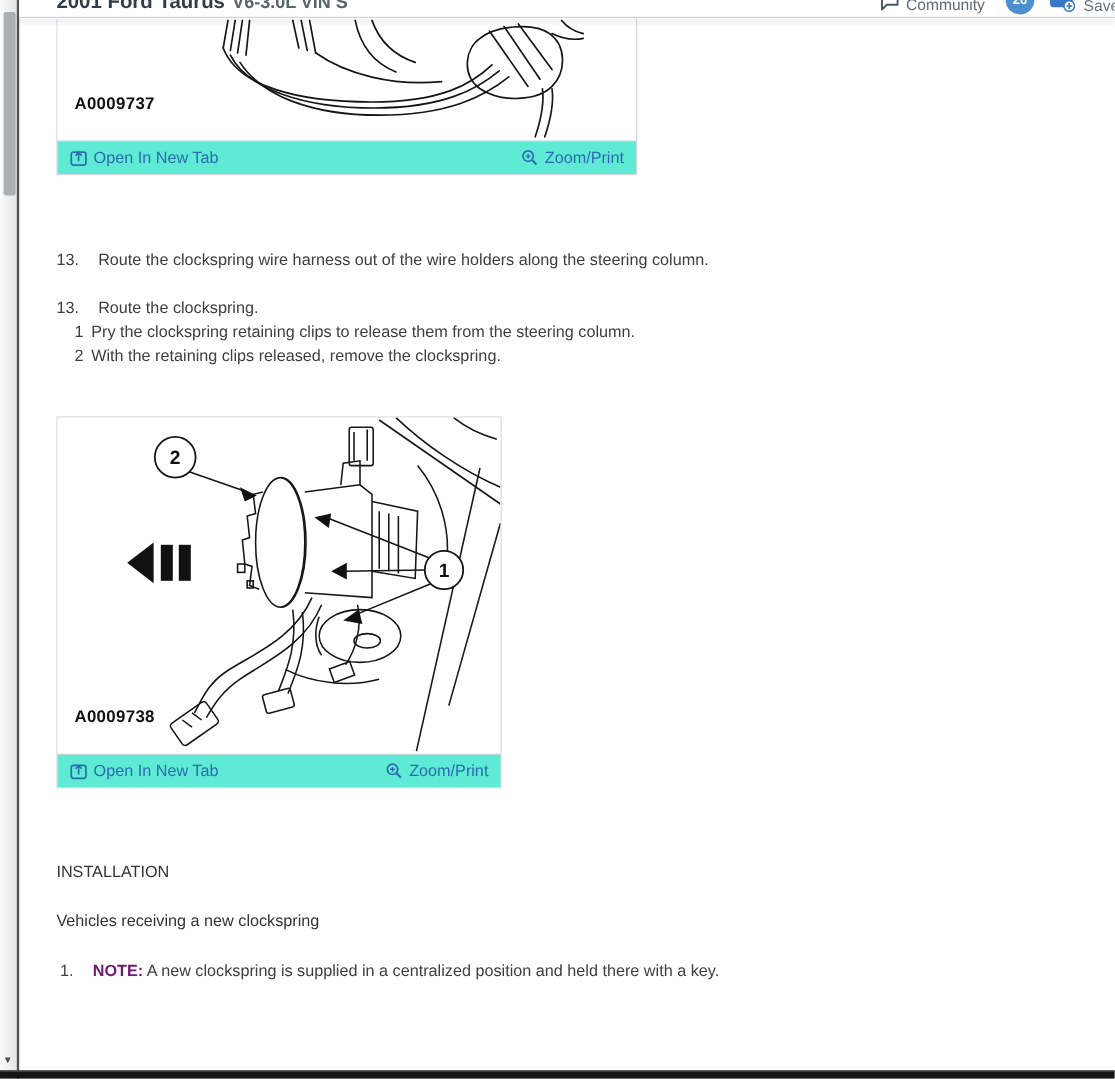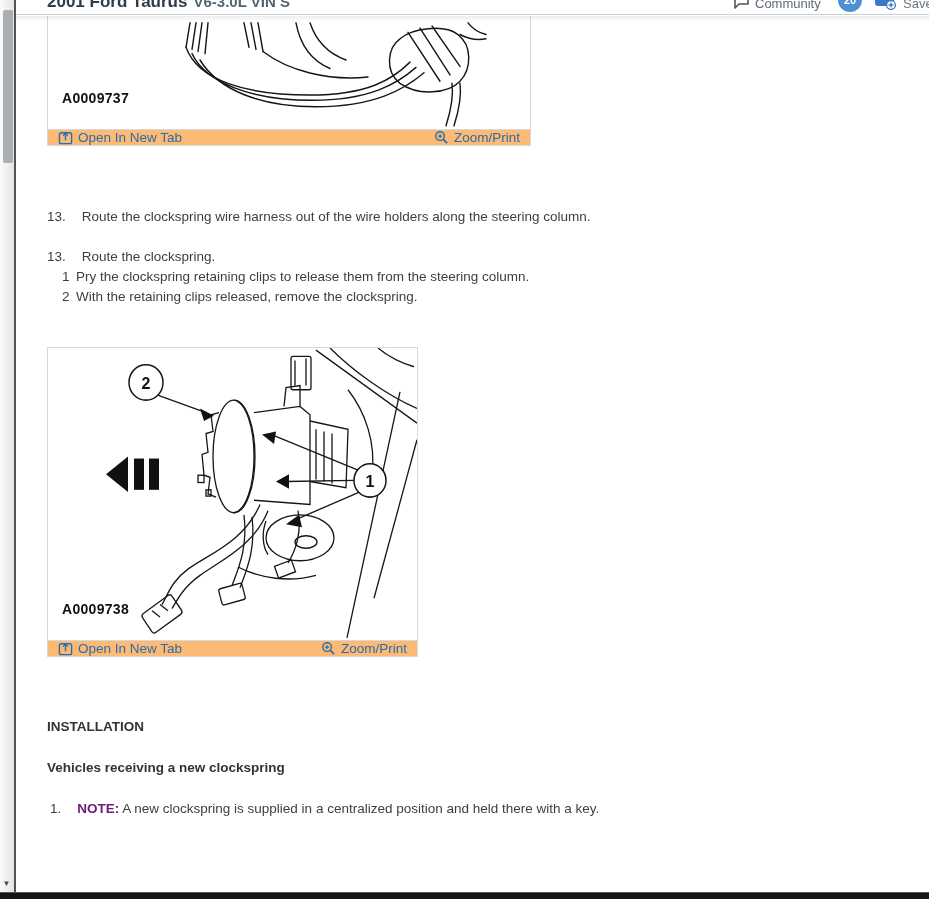--- a/index.html
+++ b/index.html
@@ -40,33 +40,33 @@
 
   
   .figure { position:absolute; border:1px solid #d5d8dc; background:#fff;
             display:flex; flex-direction:column; }
   .figure1 { left:31px; top:-95px; width:484px; height:225px; }
   .figure2 { left:31px; top:331px; width:371px; height:310px; }
   .fig-img { flex:1; position:relative; background:#fff; }
   .fig-img svg { position:absolute; left:0; top:0; width:100%; height:100%; }
   .fig-caption { position:absolute; left:14px; bottom:23px; font-size:14px; font-weight:bold;
                  color:#111; letter-spacing:0.3px; }
-  .fig-footer { height:16px; background:#fdba74; border-top:1px solid #d5d8dc;
+  .fig-footer { height:28px; background:#5eead4; border-top:1px solid #d5d8dc;
                 display:flex; align-items:center; justify-content:space-between; padding:0 10px; }
   .fig-link { display:flex; align-items:center; gap:5px; color:#2a6dad; font-size:13.5px;
               cursor:pointer; text-decoration:none; }
   .fig-link svg { display:block; }
 
   
   .bodytext { position:absolute; font-size:13.5px; color:#3e3e3e; line-height:15px; white-space:nowrap; }
   .num { margin-right:16px; }
   .substep { display:flex; }
   .substep .snum { width:14px; }
   .bold { font-weight:bold; color:#701a75; }
-  .heading { font-weight:bold; color:#333; }
+  .heading { font-weight:normal; color:#333; }
   .caret-ch { display:inline-block; width:14px; font-size:12px; }
 
   
   .bottom-bar { position:absolute; left:0; bottom:0; width:929px; height:7px;
                 background:#151515; border-top:1px solid #555; z-index:10; }
 </style>
 </head>
 <body>
 
 <div class="app">

